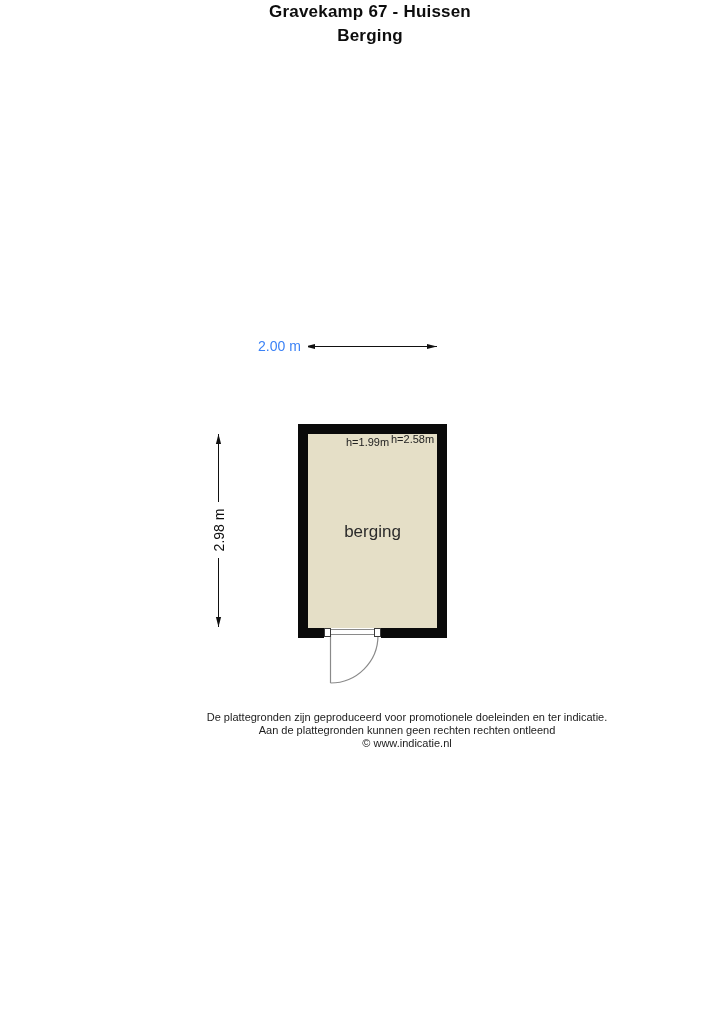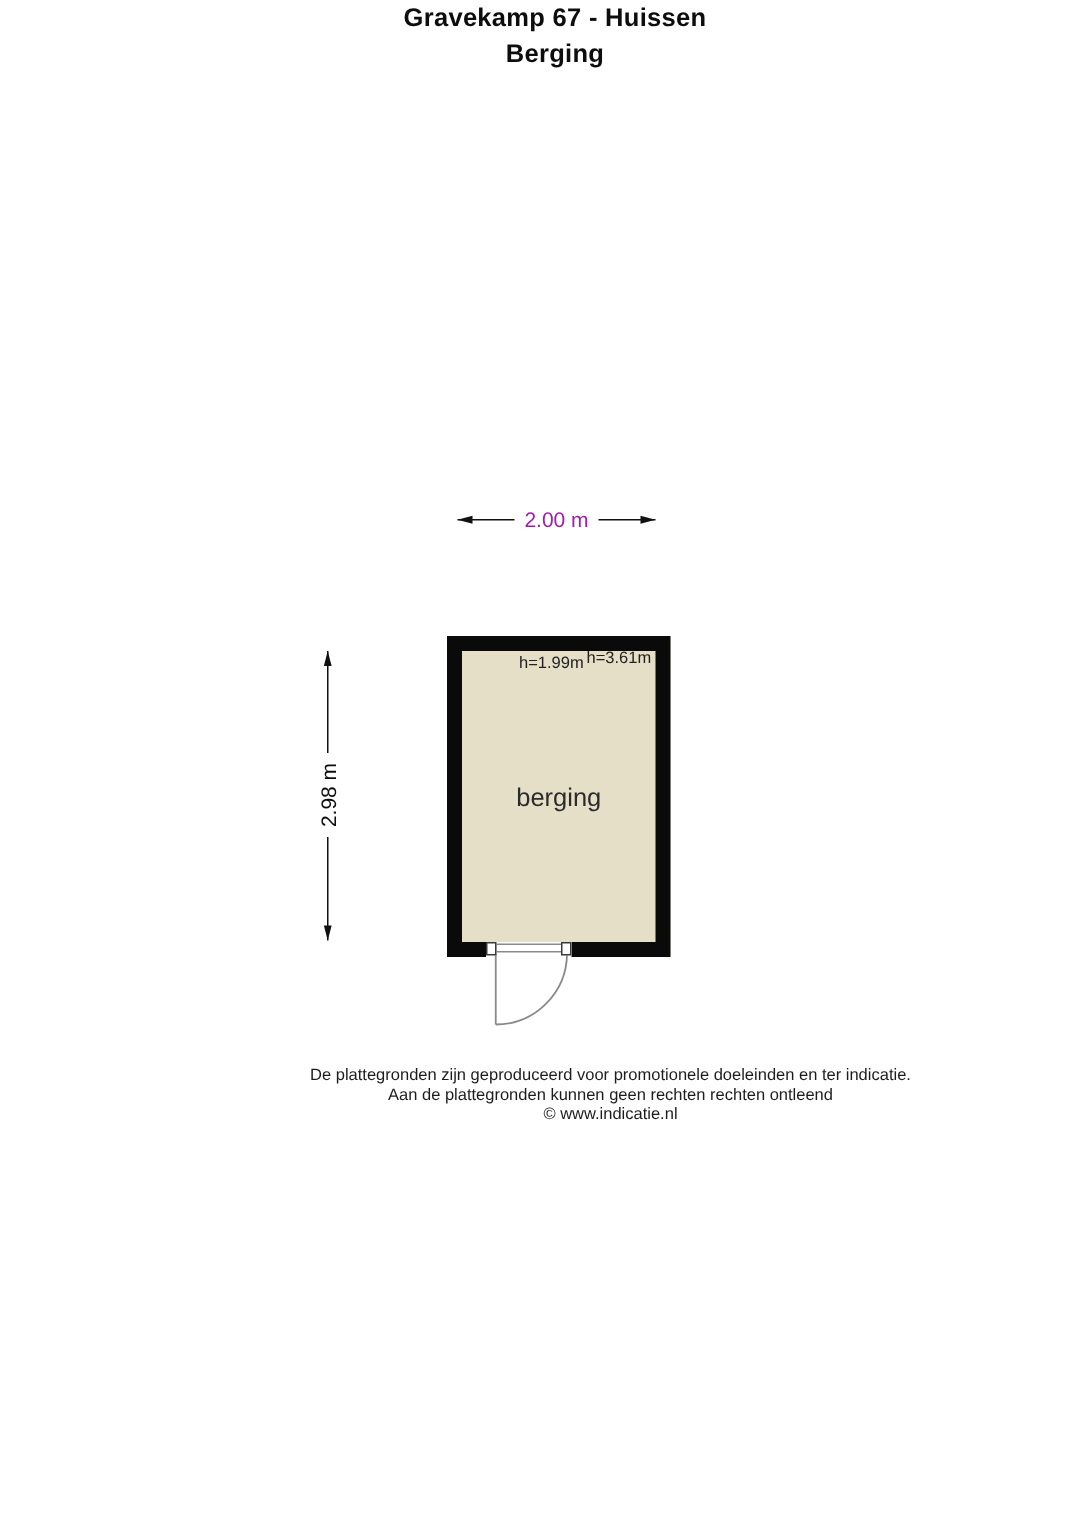--- a/index.html
+++ b/index.html
@@ -21,23 +21,22 @@
     font-size: 17px;
     font-weight: bold;
     line-height: 24px;
     color: #0d0d0d;
     letter-spacing: 0.2px;
   }
 
   
   .dim-label-h {
     left: 251px; top: 338px; width: 240px;
-    text-align: center;
     font-size: 14px;
-    color: #a21caf;
+    color: #3b82f6;
   }
   .dim-label-h span, .dim-label-v span {
     background: #ffffff;
     padding: 0 7px;
   }
   .dim-label-v {
     left: 159px; top: 522px; width: 120px; height: 16px;
     text-align: center;
     font-size: 14px;
     color: #0d0d0d;
@@ -138,21 +137,21 @@
   <div class="abs door-cap door-cap-right"></div>
 
   <div class="abs dim-label-h">
     <span>2.00 m</span>
   </div>
   <div class="abs dim-label-v">
     <span>2.98 m</span>
   </div>
 
   <div class="abs h-label h-label-left">h=1.99m</div>
-  <div class="abs h-label h-label-right">h=3.61m</div>
+  <div class="abs h-label h-label-right">h=2.58m</div>
   <div class="abs room-name">berging</div>
 
   <div class="abs footer">
     <div>De plattegronden zijn geproduceerd voor promotionele doeleinden en ter indicatie.</div>
     <div>Aan de plattegronden kunnen geen rechten rechten ontleend</div>
     <div>© www.indicatie.nl</div>
   </div>
 
 </div>
 

